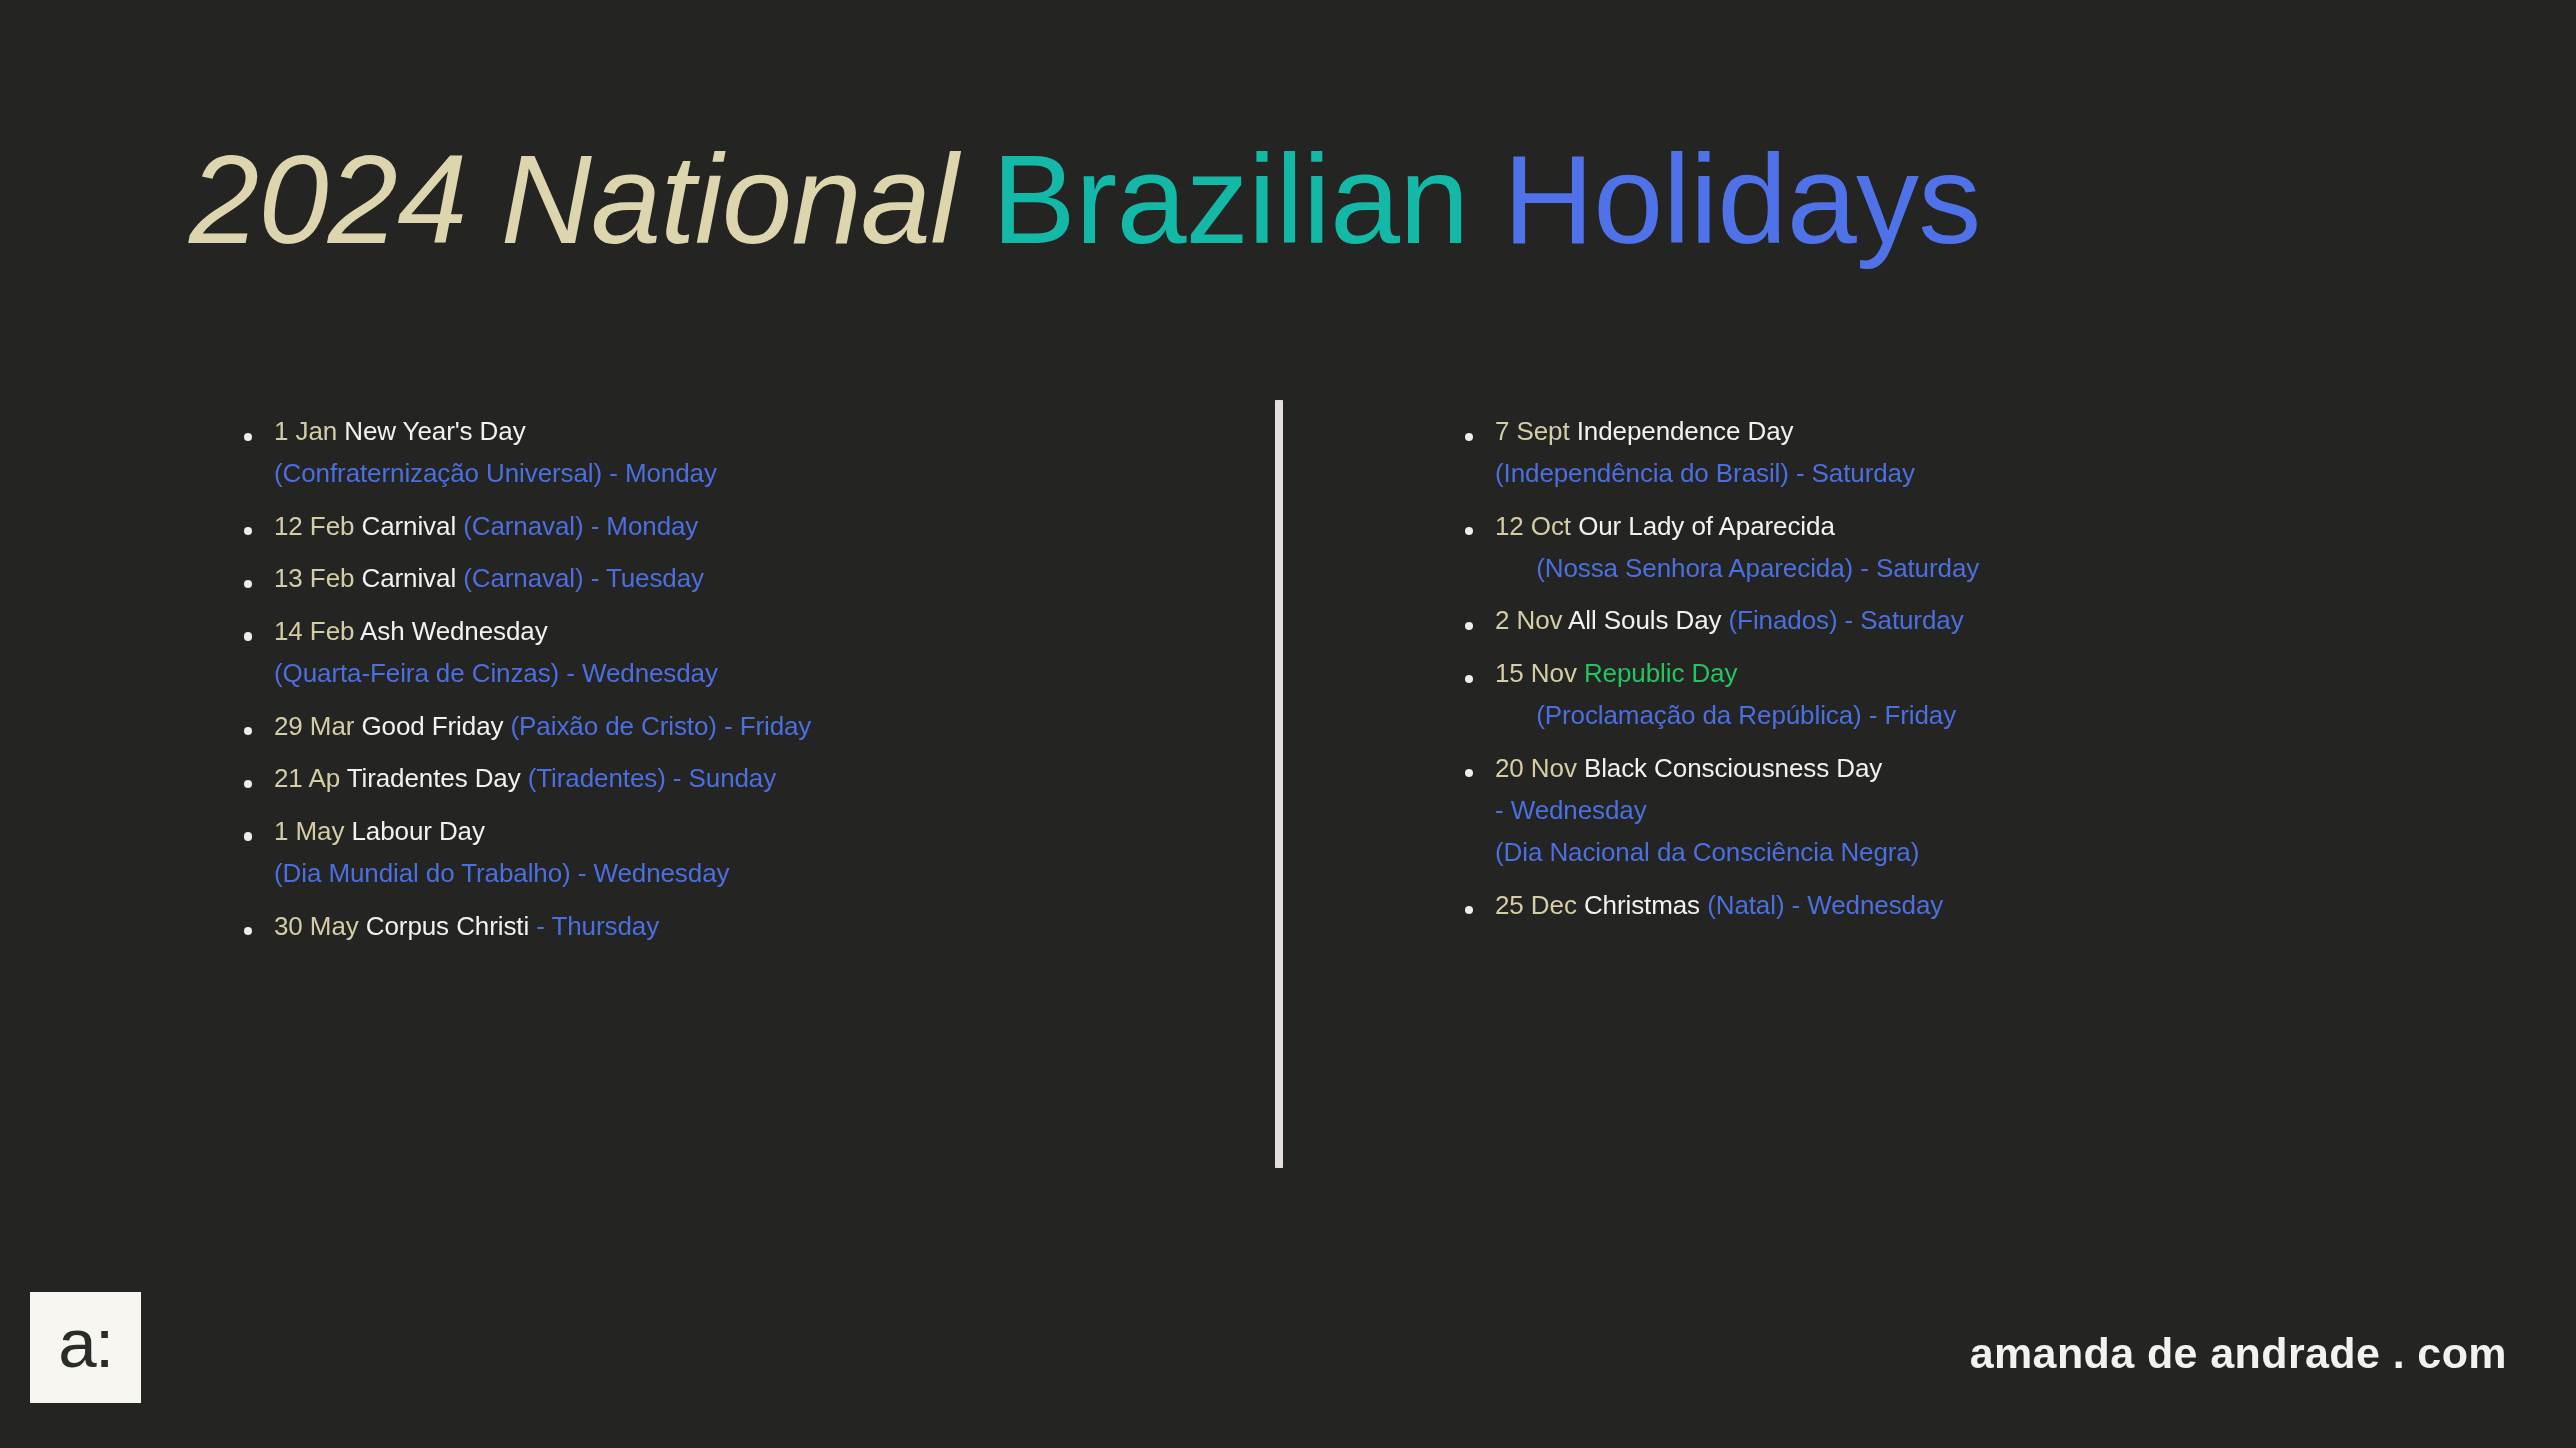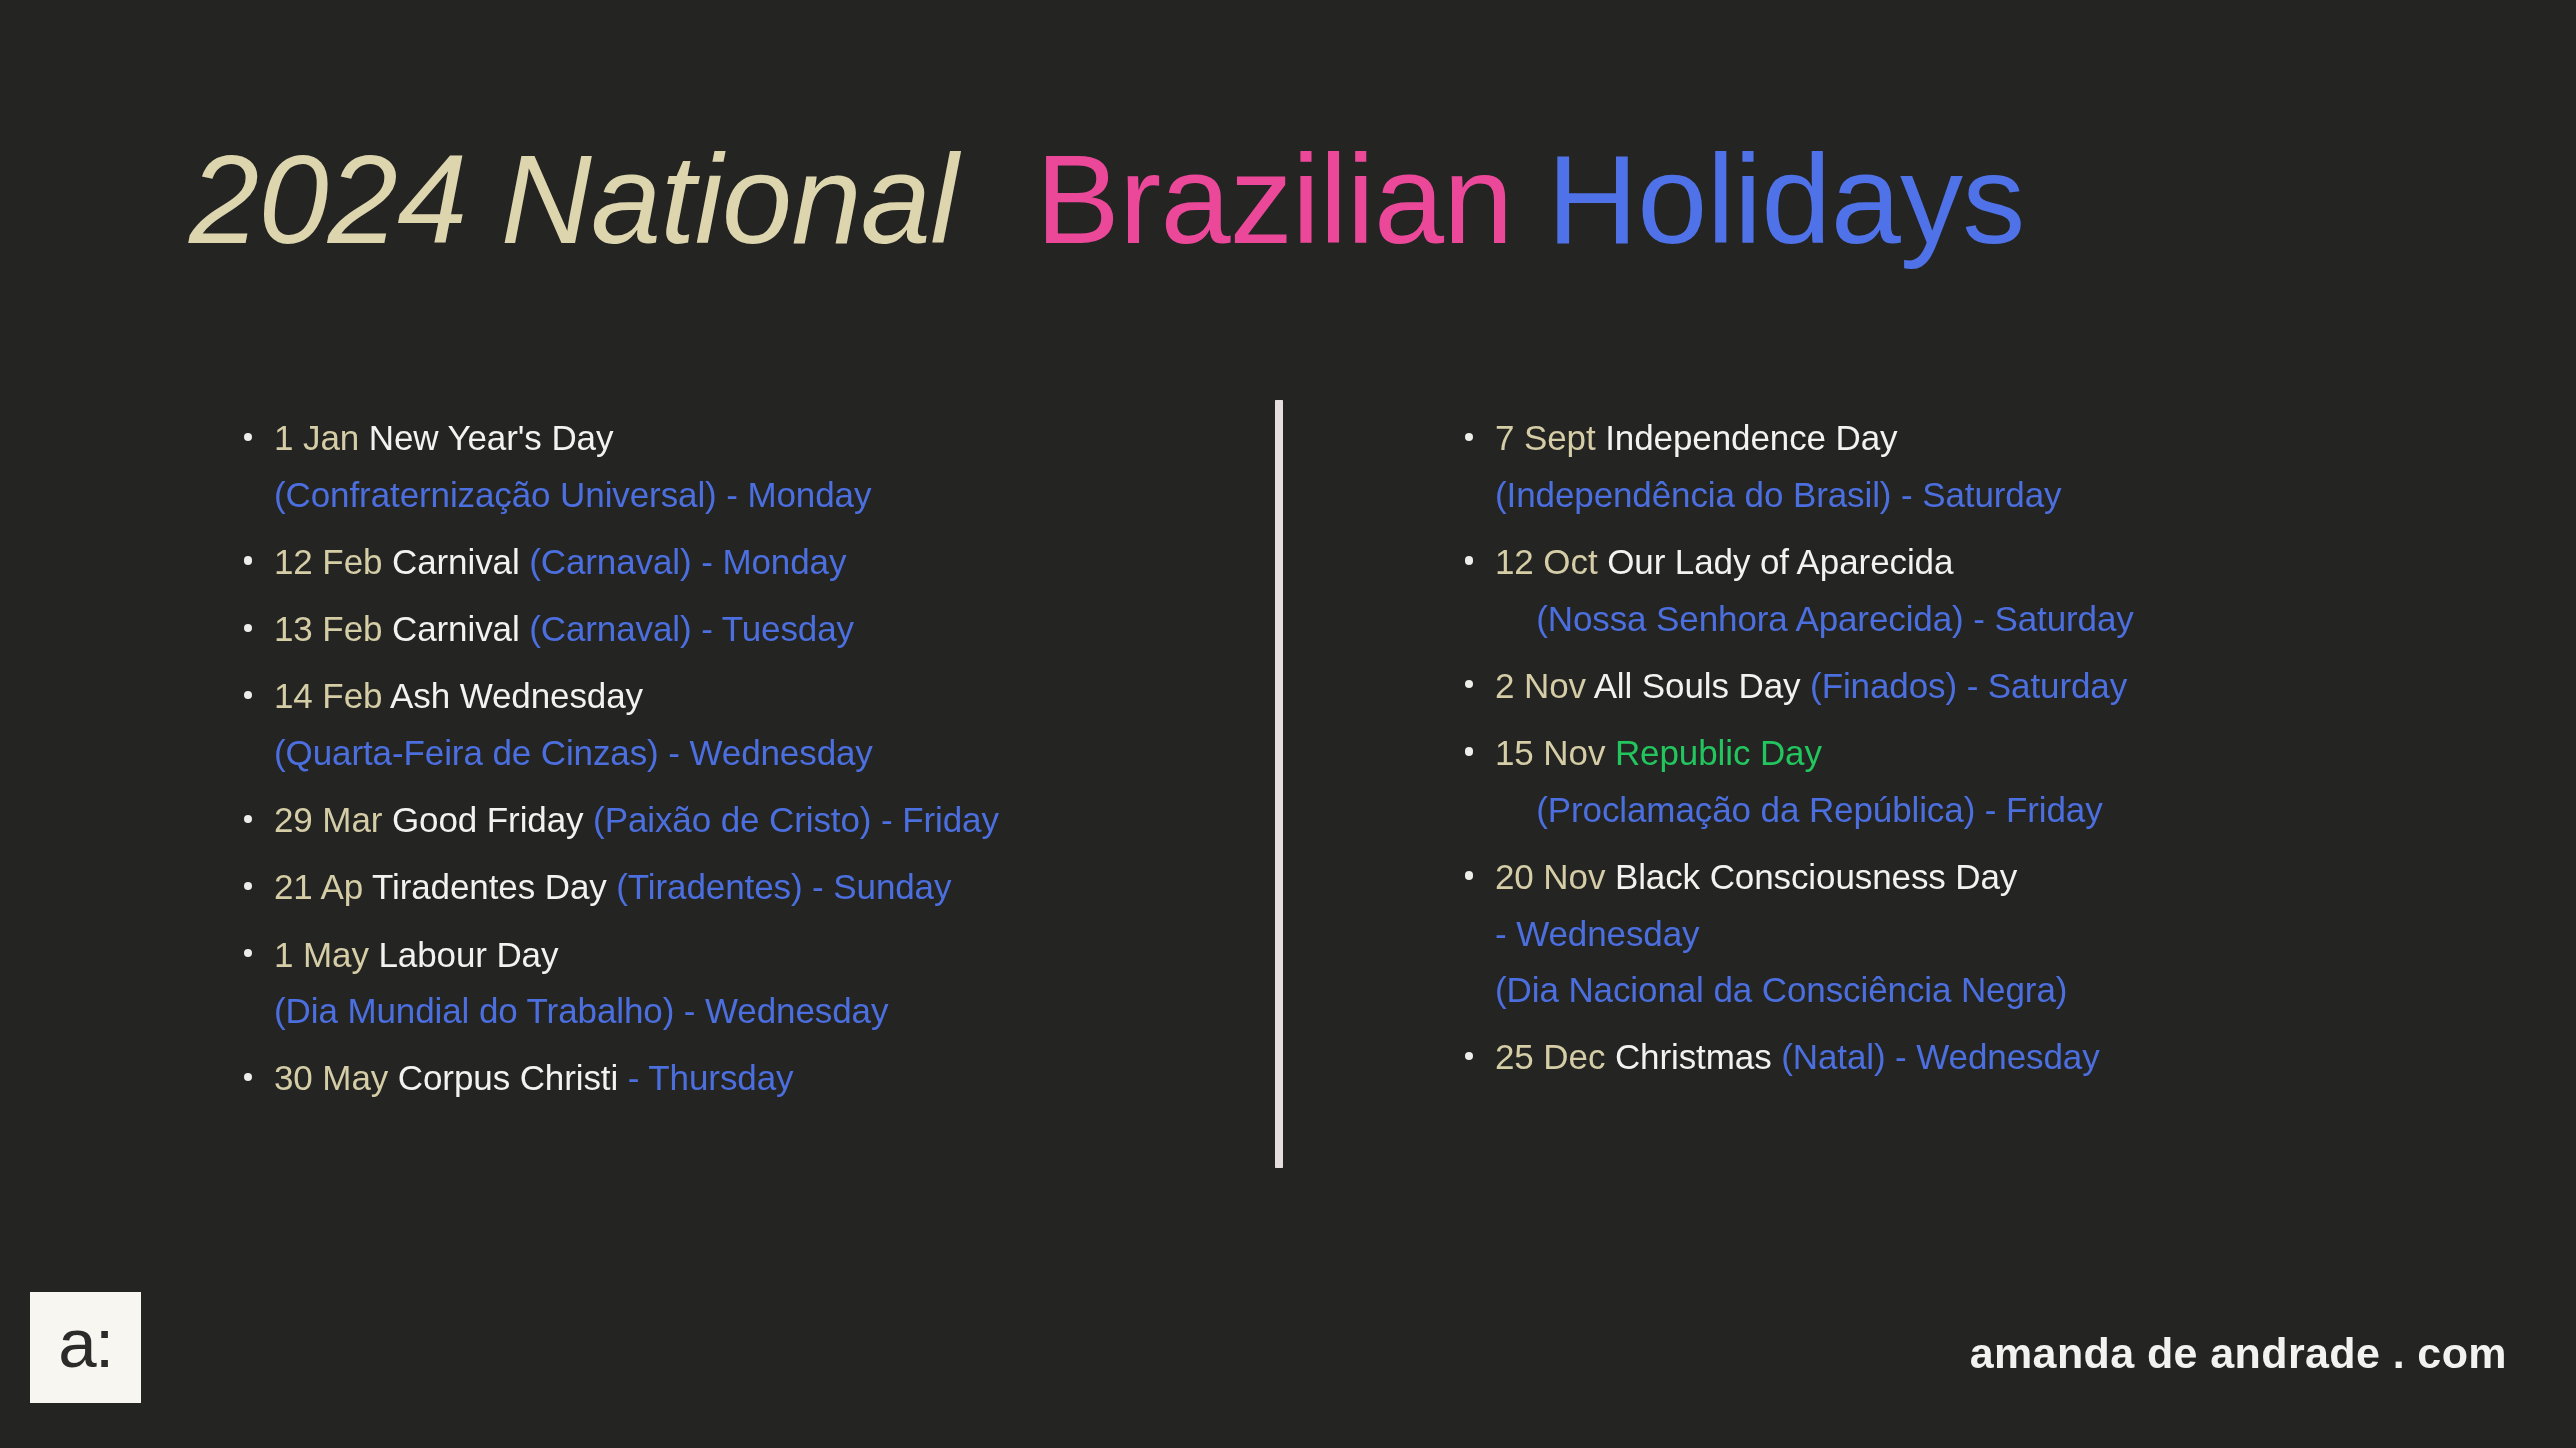--- a/index.html
+++ b/index.html
@@ -30,38 +30,38 @@
     top:129px;
     width:2247px;
     font-size:126px;
     line-height:1.12;
     font-weight:300;
     letter-spacing:-0.7px;
     white-space:nowrap;
   }
   #title .t-part { display:inline; }
   .t-cream { color:#DDD5AE;font-style:italic; }
-  .t-green { color:#ec4899;margin-left:44px; }
+  .t-green { color:#14b8a6; }
   .t-blue  { color:#4F72E8; }
 
   
   .col {
     position:absolute;
     top:410px;
   }
   #col-left  { left:238px;  width:973px; }
   #col-right { left:1459px; width:988px; }
 
   .bullet-list { list-style:none; }
 
   .holiday-item {
     position:relative;
     padding-left:36px;
     margin-bottom:10.5px;
-    font-size:35px;
+    font-size:26px;
     line-height:1.62;
     font-weight:400;
     letter-spacing:-0.1px;
   }
 
   .holiday-item .dot {
     position:absolute;
     left:6px;
     top:22.5px;
     width:8.2px;

